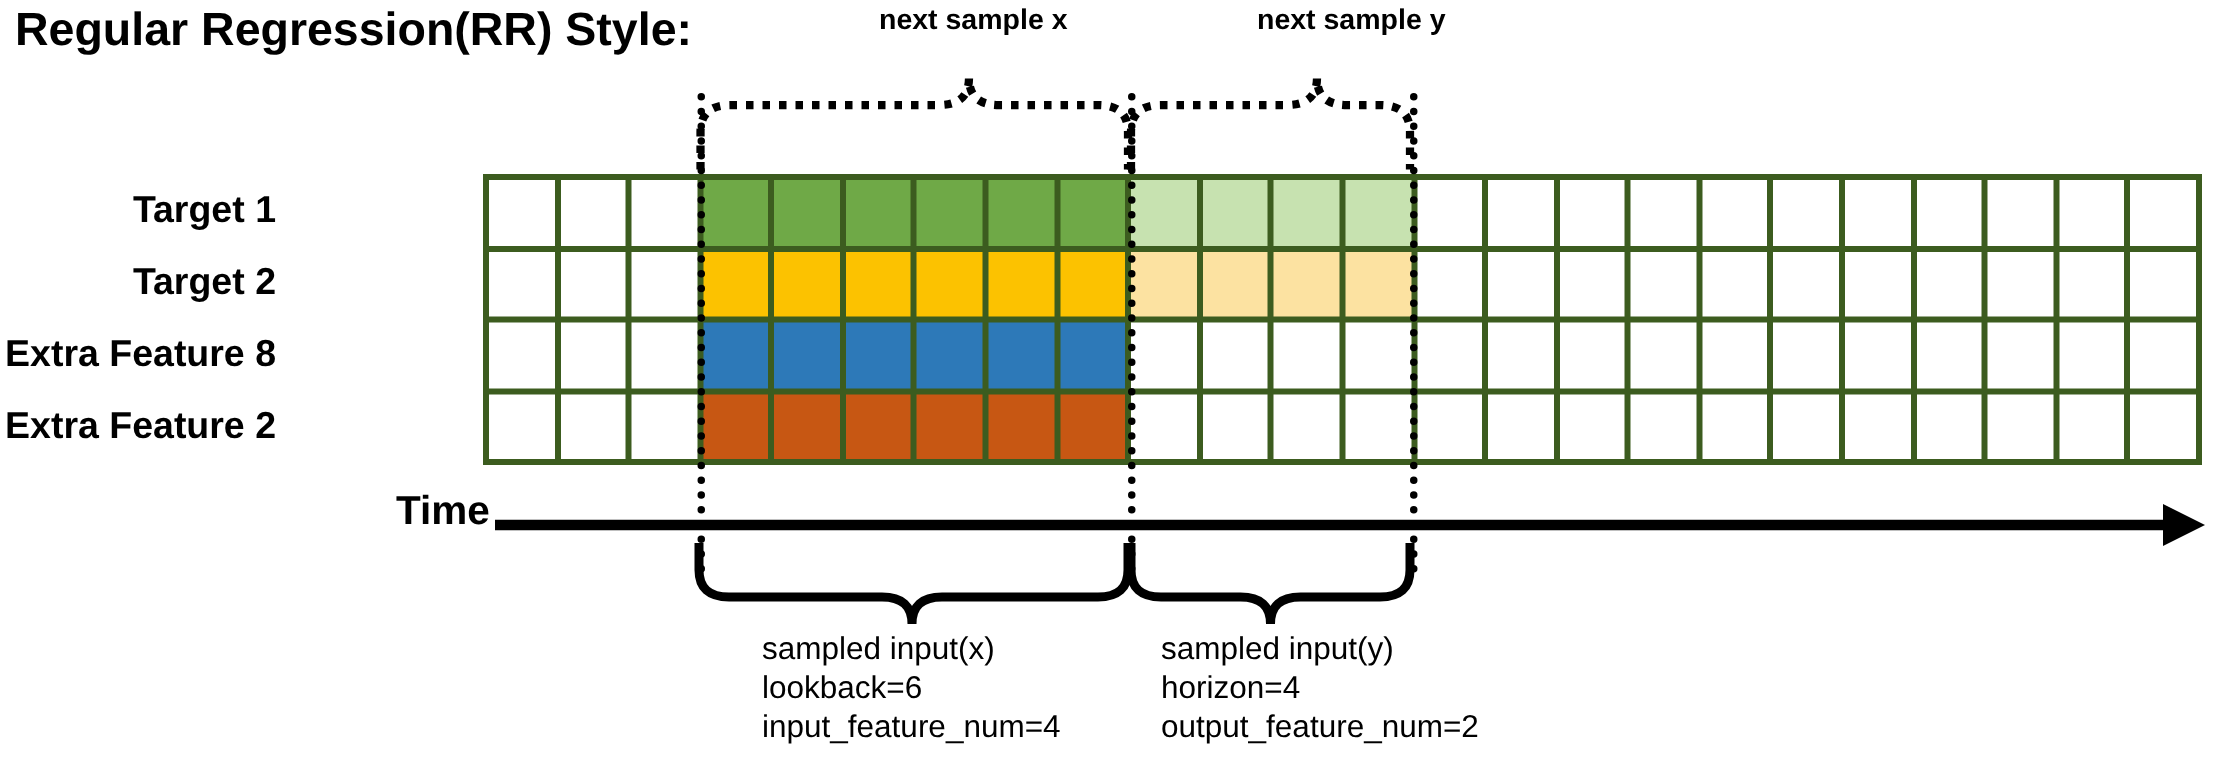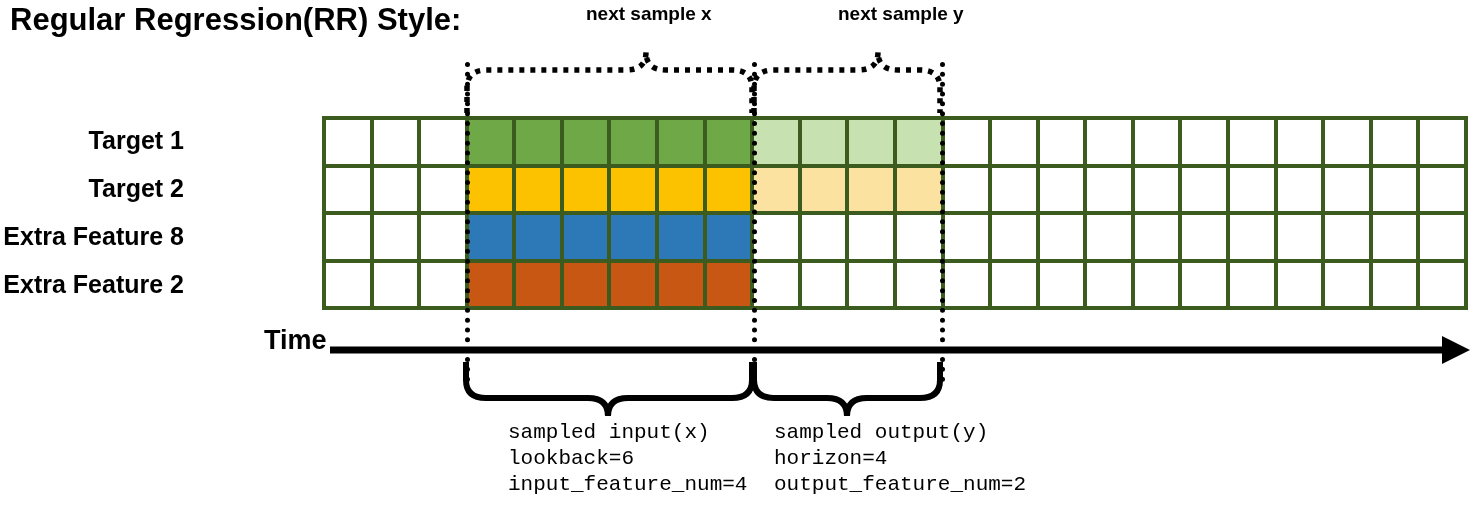--- a/index.html
+++ b/index.html
@@ -71,21 +71,21 @@
   .overlay{position:absolute;left:0;top:0;width:1476px;height:516px;pointer-events:none;}
 
   
   .caption{
     position:absolute;top:420px;
     font-size:21px;font-weight:400;color:#000;
     line-height:26px;white-space:nowrap;
   }
   #caption-input{left:508px;}
   #caption-output{left:774px;}
-  .caption div{white-space:nowrap;font-family:Liberation Mono, monospace;}
+  .caption div{white-space:nowrap;}
 </style>
 </head>
 <body>
 
 <div class="stage">
 
   <div id="page-title">Regular Regression(RR) Style:</div>
 
   <div class="top-note" id="note-x">next sample x</div>
   <div class="top-note" id="note-y">next sample y</div>
@@ -222,18 +222,18 @@
 
     <path d="M 754 362 L 754 380 Q 754 398 774 398 L 827 398 Q 847 398 847 416 Q 847 398 867 398 L 920 398 Q 940 398 940 380 L 940 362" fill="none" stroke="#000" stroke-width="6" stroke-linecap="butt"></path>
   </svg>
 
   <div class="caption" id="caption-input">
     <div>sampled input(x)</div>
     <div>lookback=6</div>
     <div>input_feature_num=4</div>
   </div>
   <div class="caption" id="caption-output">
-    <div>sampled output(y)</div>
+    <div>sampled input(y)</div>
     <div>horizon=4</div>
     <div>output_feature_num=2</div>
   </div>
 
 </div>
 
 </body></html>

